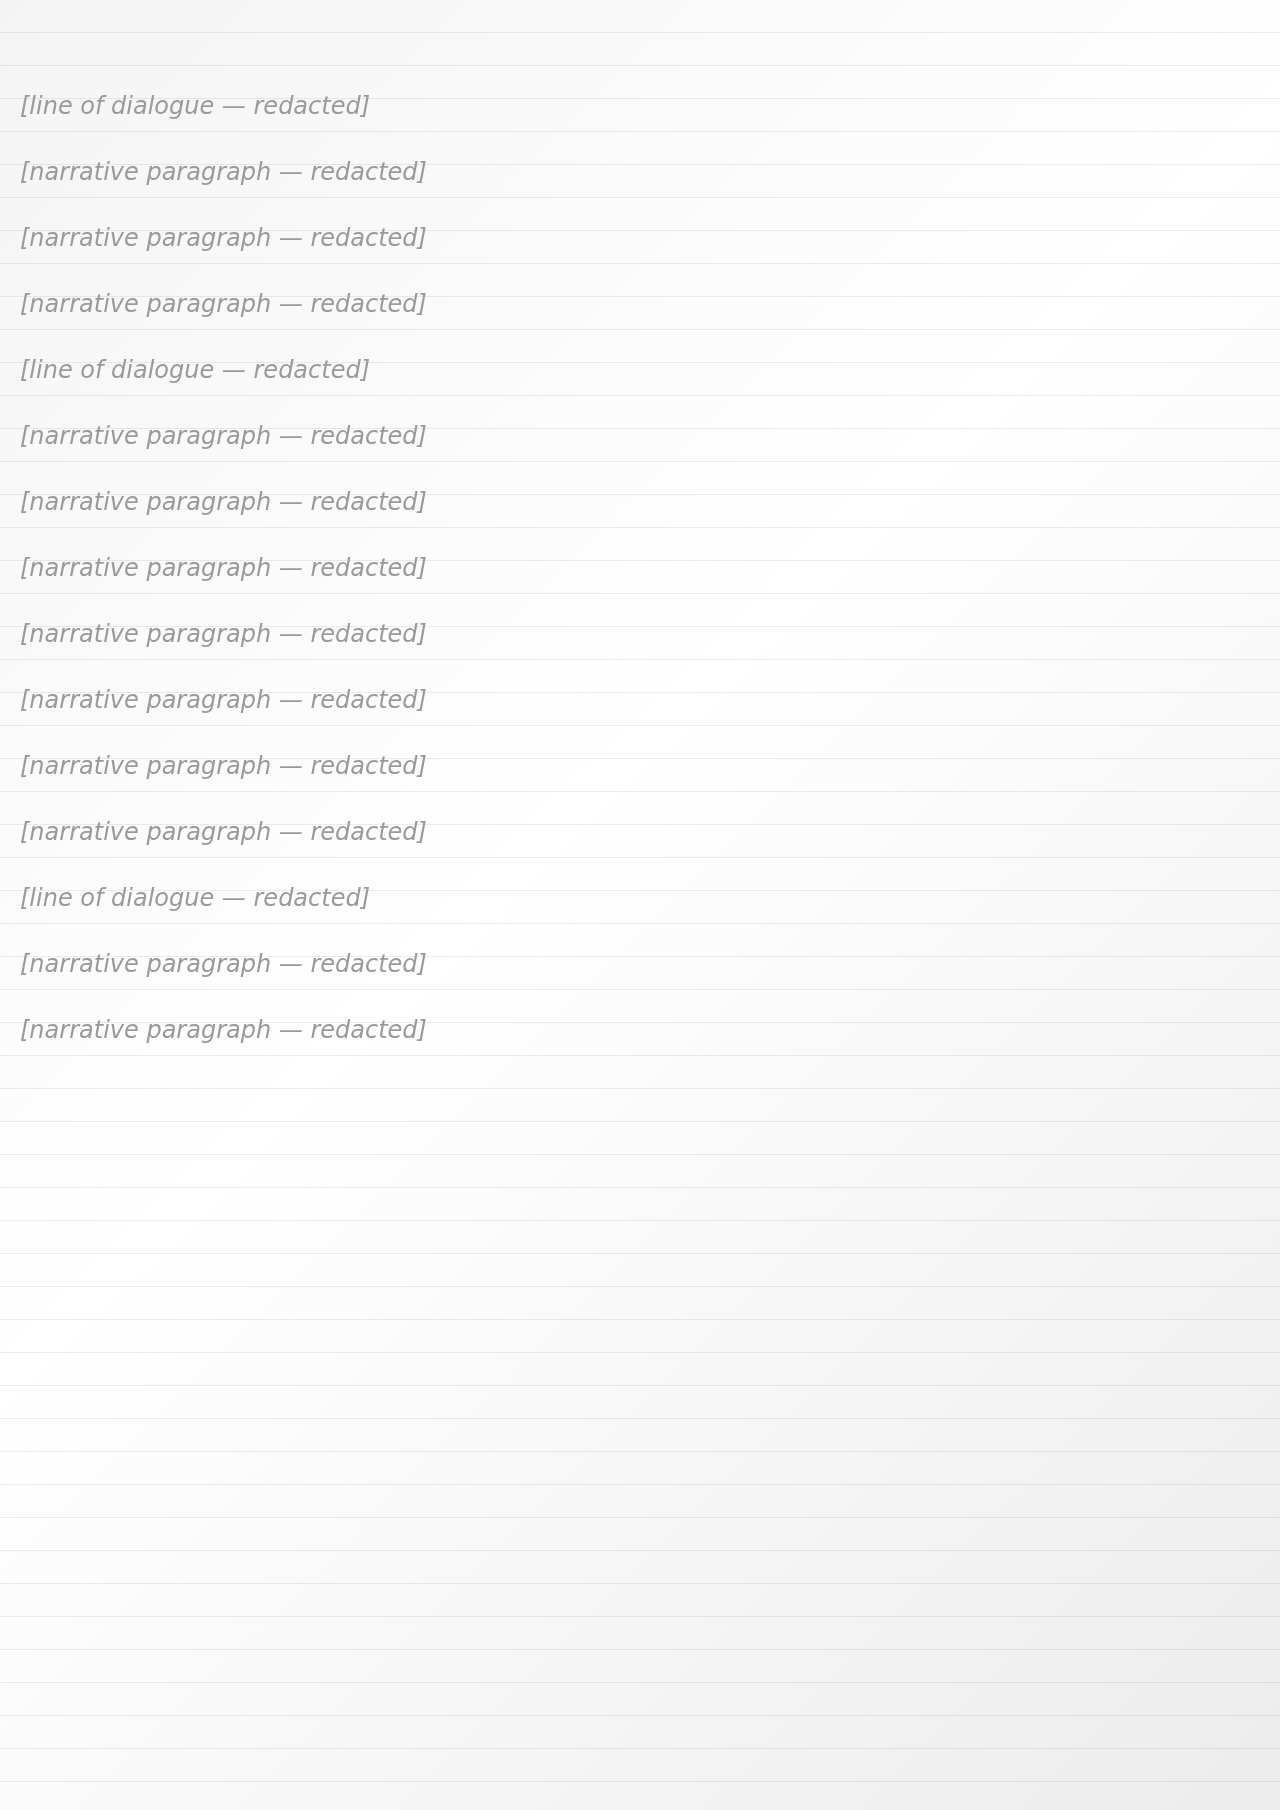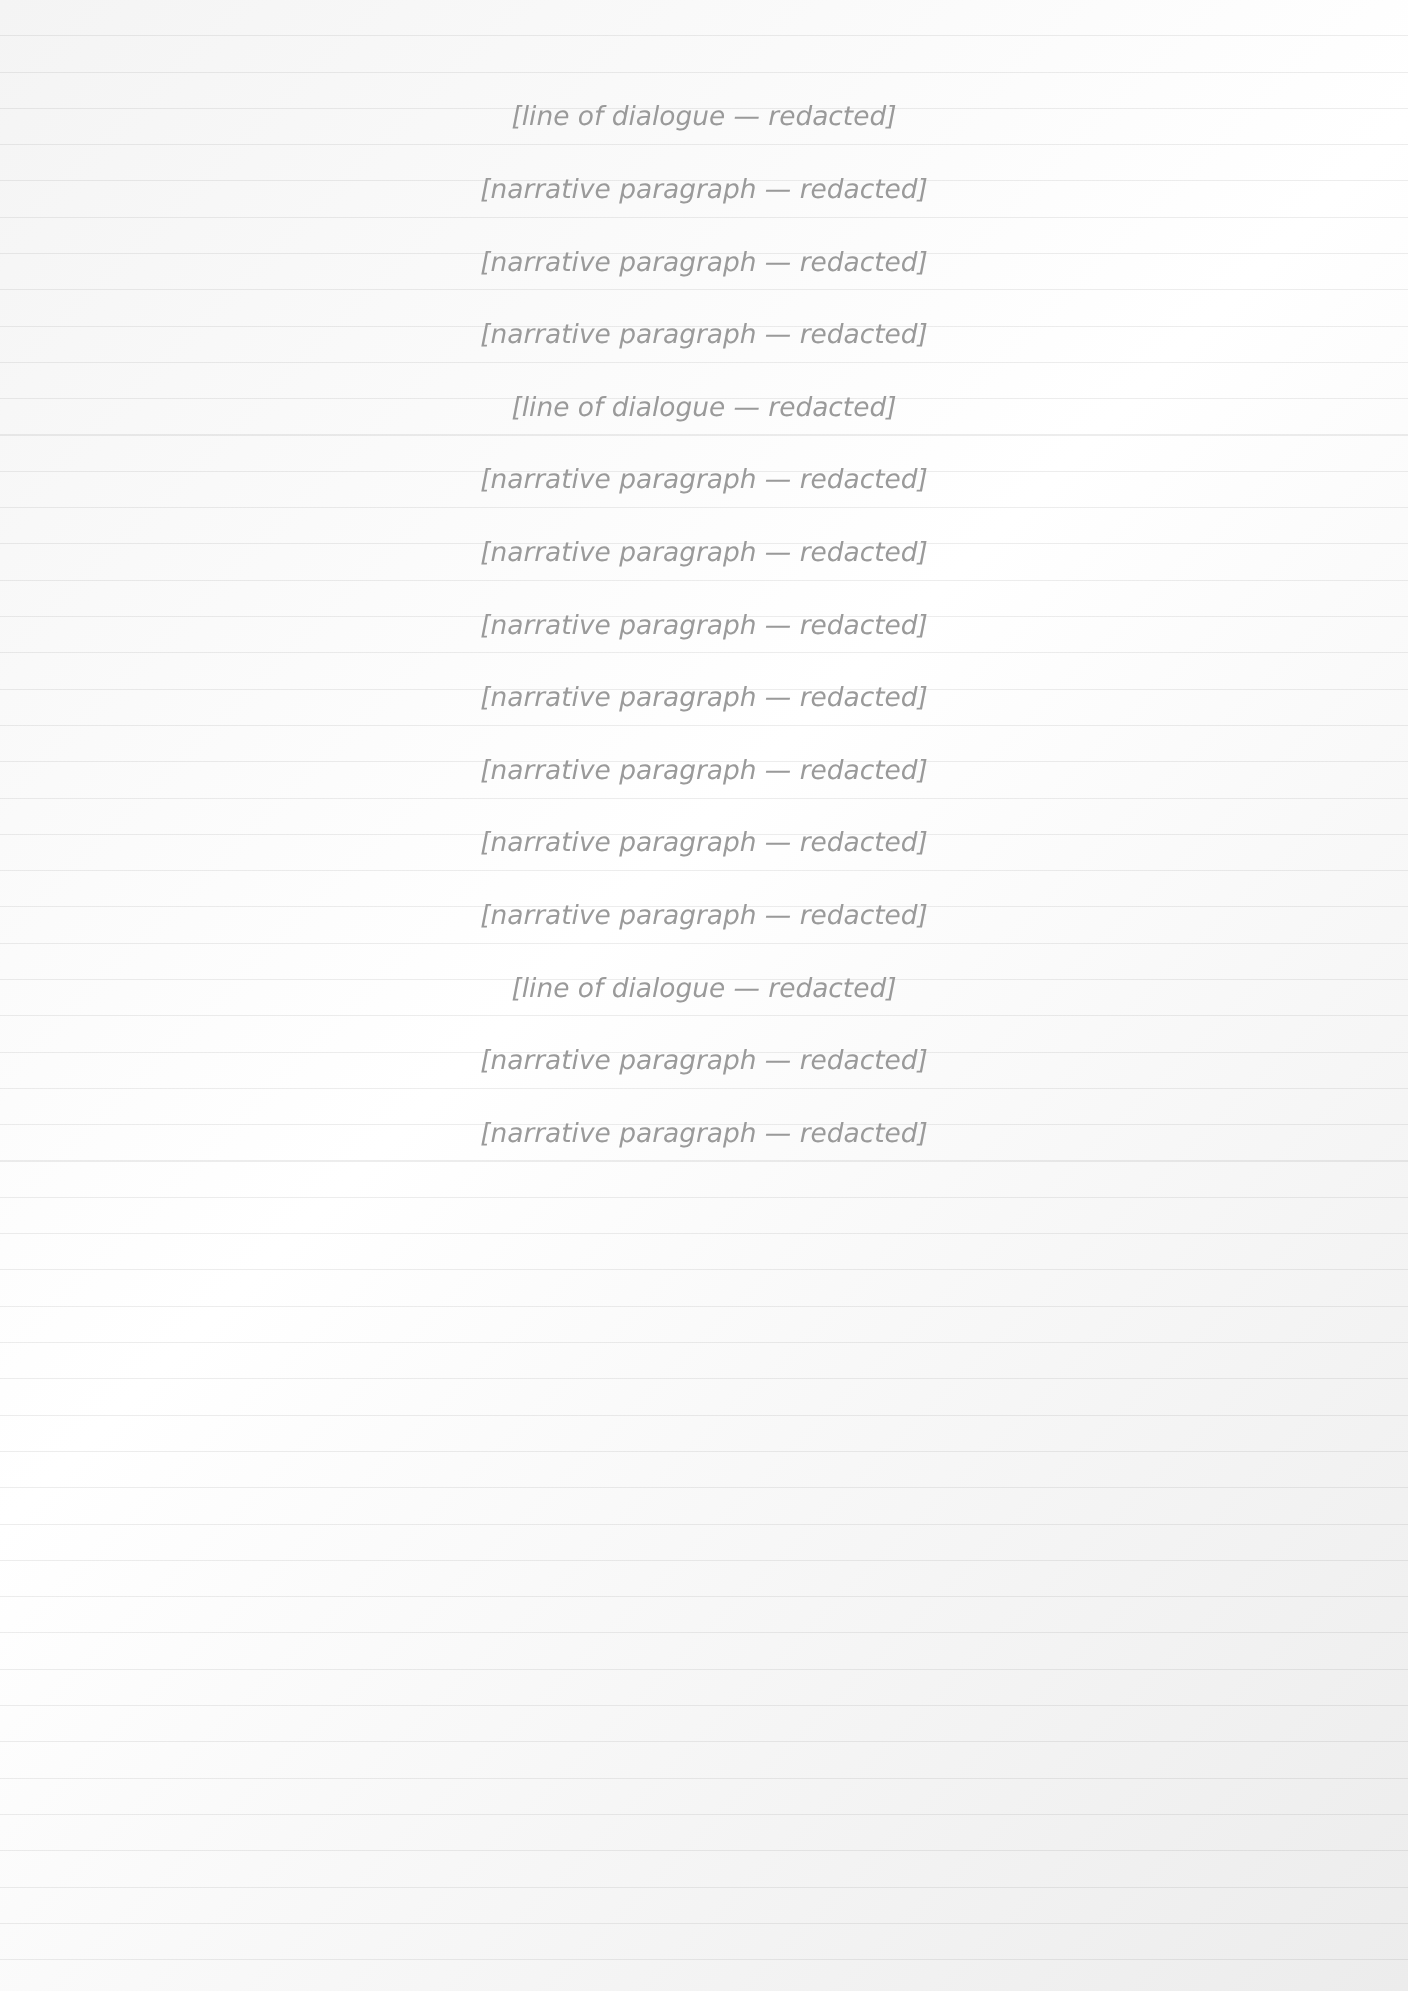--- a/index.html
+++ b/index.html
@@ -21,21 +21,20 @@
     );
     box-sizing:border-box;
     padding:90px 20px 0 20px;
   }
   .para{
     color:#9a9a9a;
     font-style:italic;
     font-size:24px;
     line-height:33px;
     margin:0 0 33px 0;
-    text-align:center;
   }
 </style>
 </head>
 <body>
 
 <div class="paper">
   <div id="paras">
       <p class="para">[line of dialogue — redacted]</p>
       <p class="para">[narrative paragraph — redacted]</p>
       <p class="para">[narrative paragraph — redacted]</p>

